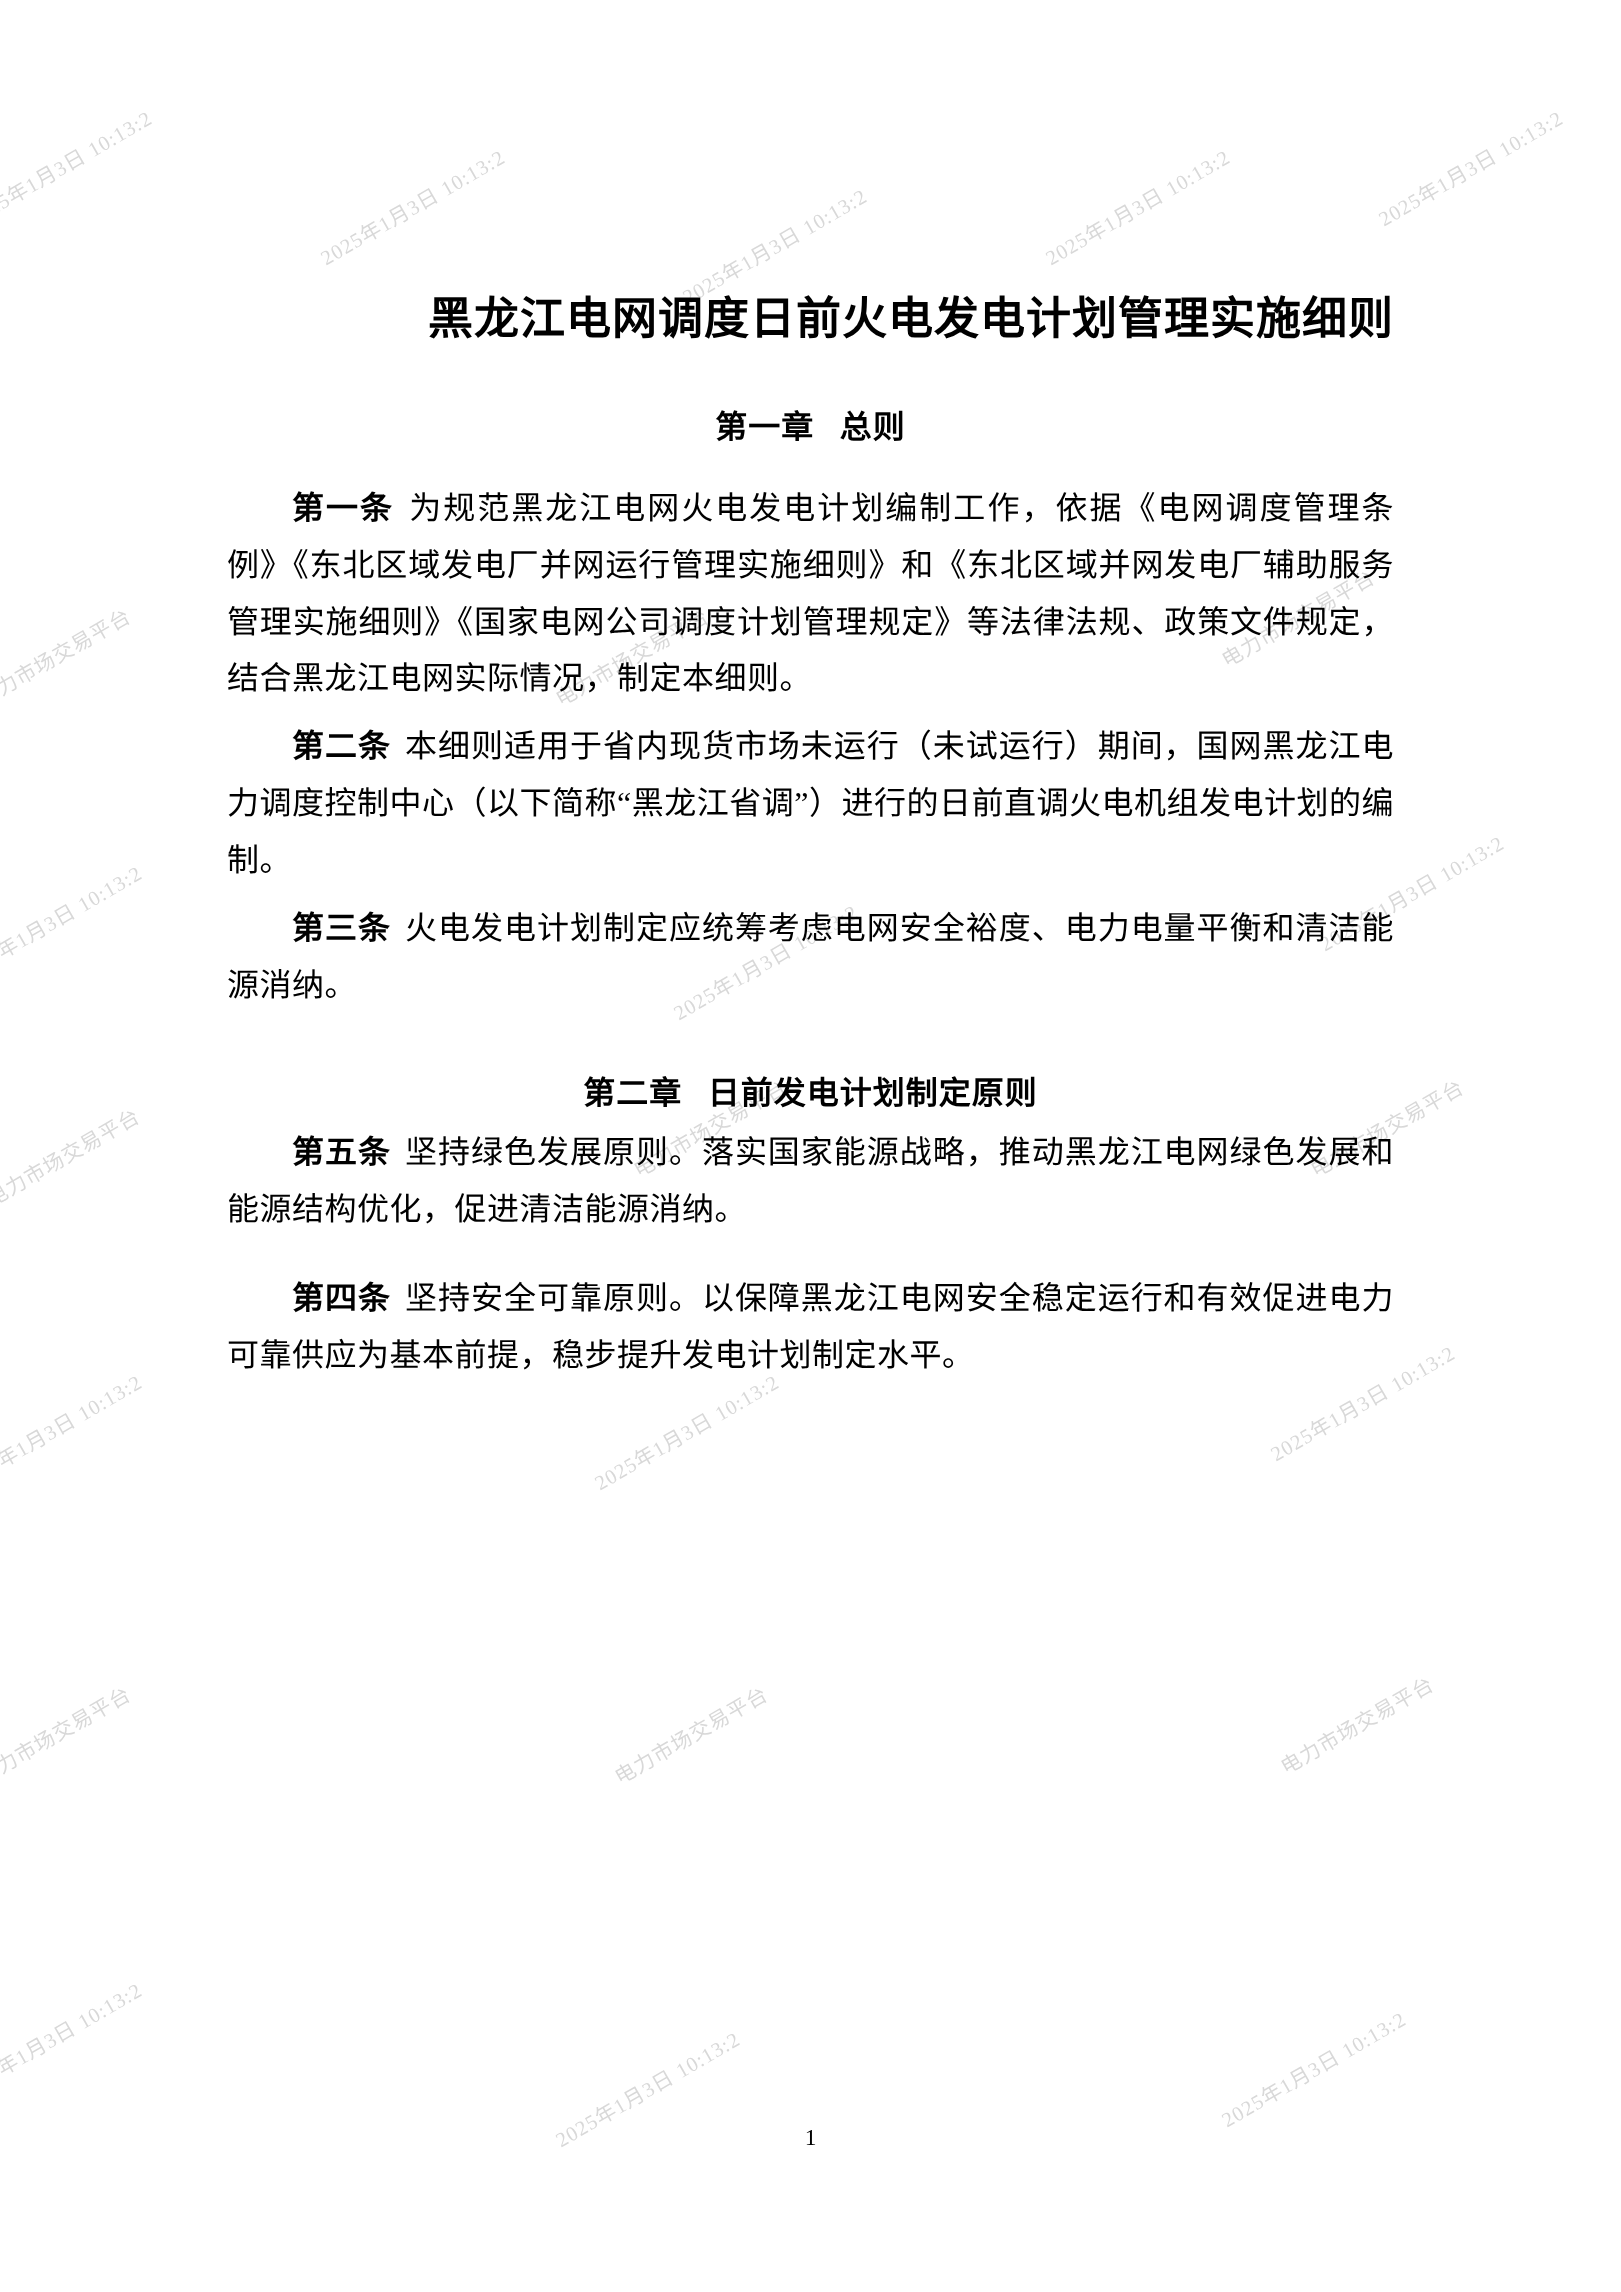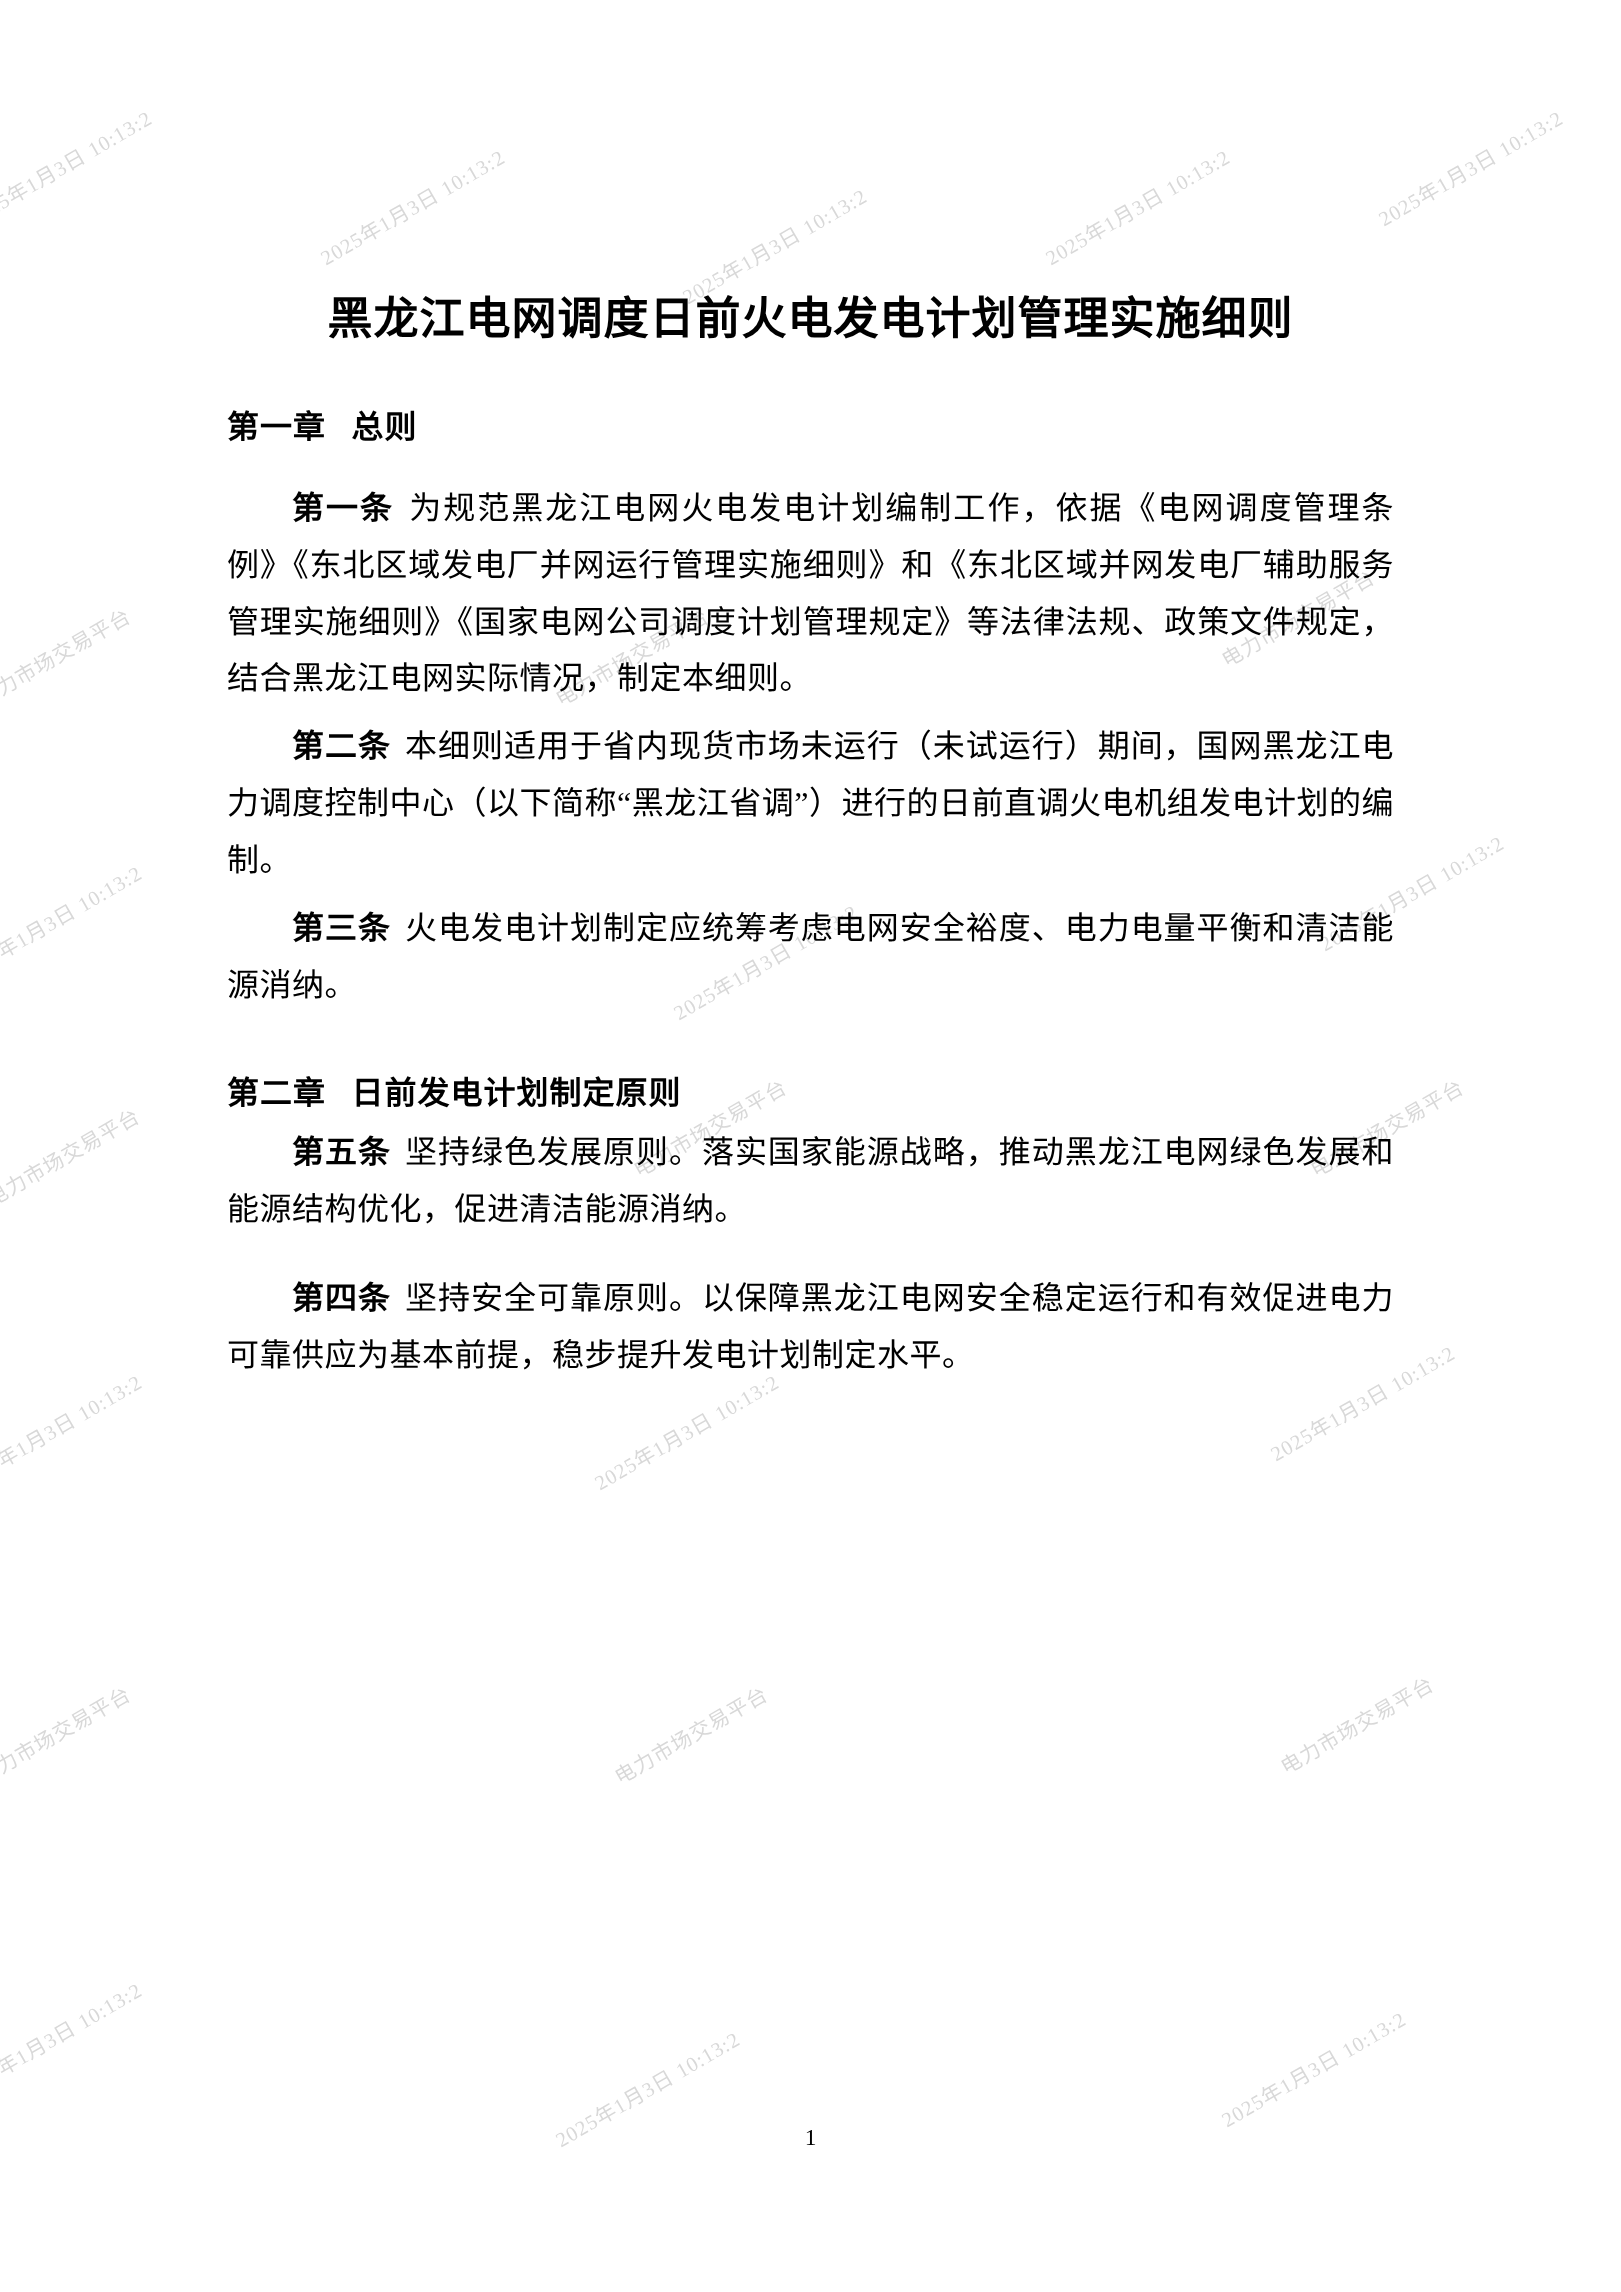--- a/index.html
+++ b/index.html
@@ -42,29 +42,30 @@
   .doc {
     position: relative;
     z-index: 2;
     padding: 0 227px;
     box-sizing: border-box;
   }
 
   .doc-title {
     margin: 0;
     padding-top: 290px;
-    text-align: center;
+    text-align: right;
     font-family: "DejaVu Sans", sans-serif;
     font-weight: bold;
     font-size: 45px;
     line-height: 1.28;
     letter-spacing: 1px;
   }
 
   .chapter {
+    text-align: center;
     font-family: "DejaVu Sans", sans-serif;
     font-weight: bold;
     font-size: 32px;
     letter-spacing: 1px;
     margin-top: 53px;
     margin-bottom: 5.9px;
   }
   .chapter .gap {
     display: inline-block;
     width: 25.5px;

